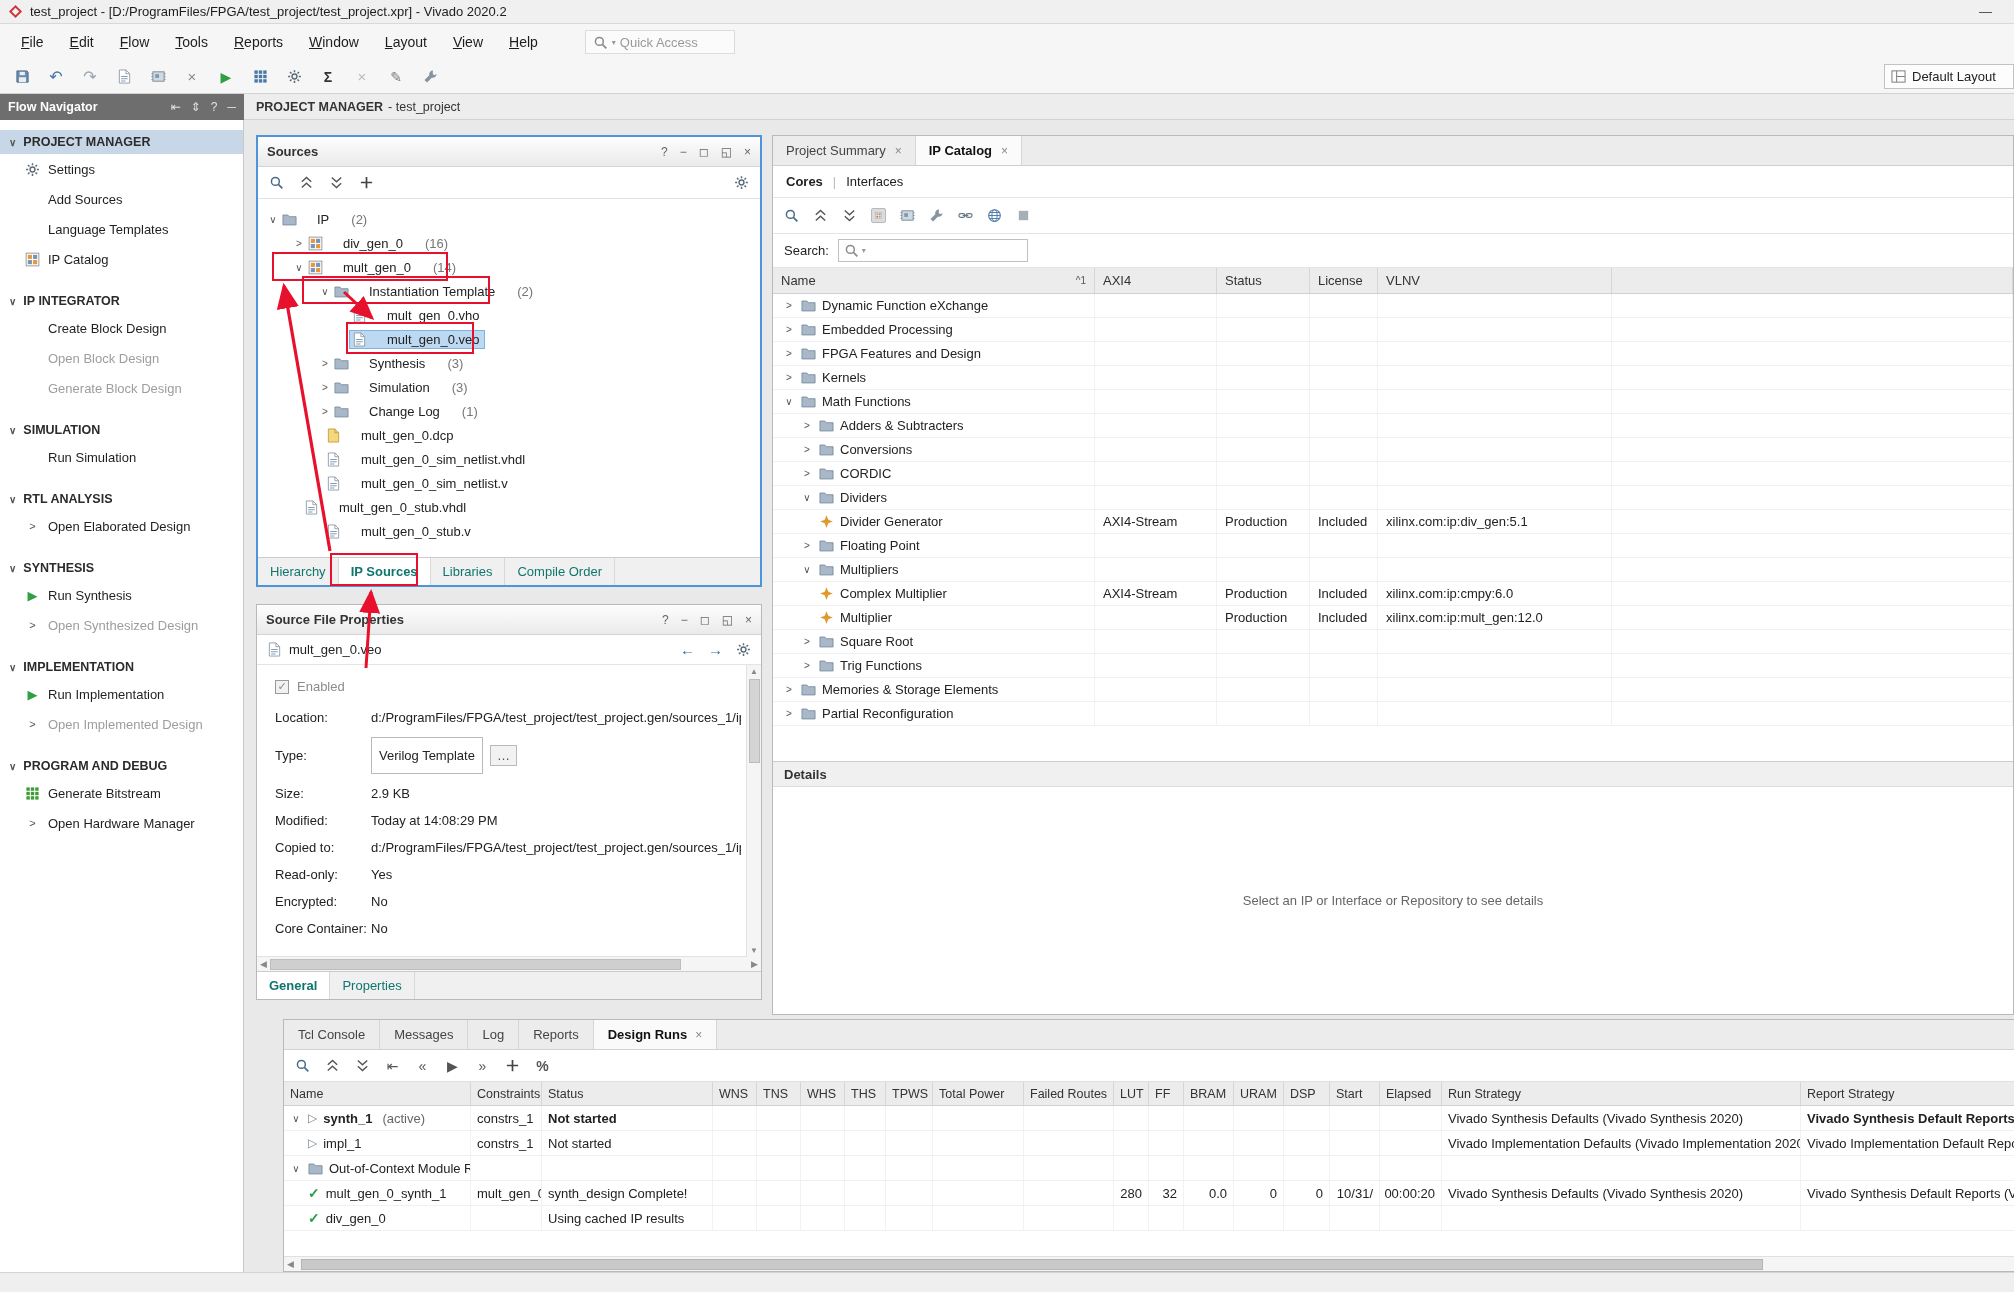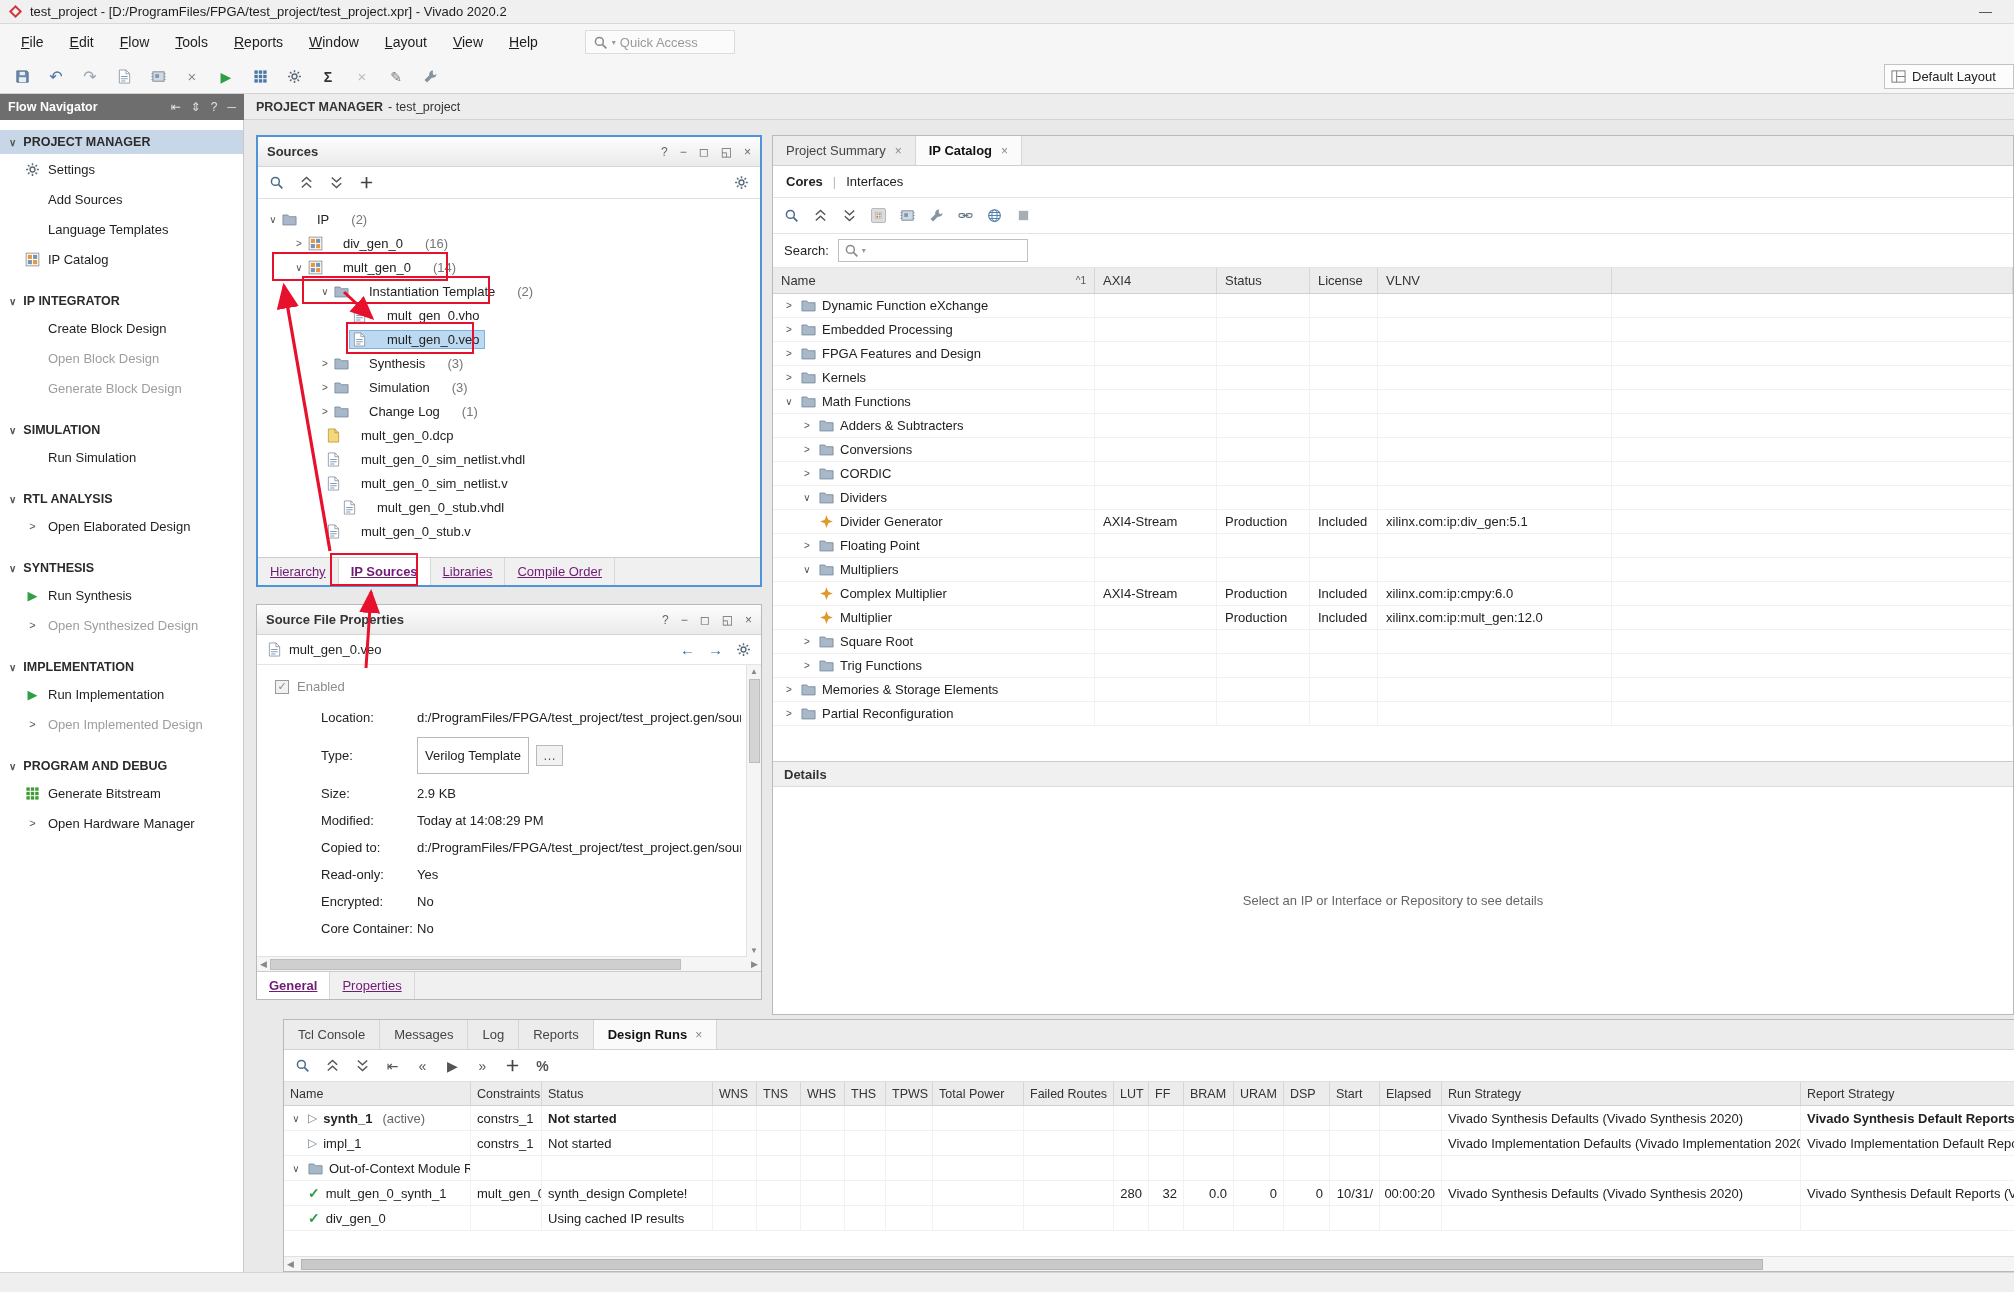--- a/index.html
+++ b/index.html
@@ -53,21 +53,21 @@
   .fn-item.disabled { color:#9d9d9d; }
 
   
   .panel { position:absolute; background:#fff; border:1px solid #b9b9b9; display:flex; flex-direction:column; }
   .panel-header { height:30px; flex:0 0 30px; background:linear-gradient(#fdfdfd,#eaeaea);
                   border-bottom:1px solid #d4d4d4; display:flex; align-items:center; padding:0 9px;
                   font-weight:bold; font-size:13px; color:#333; }
   .hdr-icons { margin-left:auto; display:flex; gap:12px; color:#666; font-size:12px; font-weight:normal; }
   .panel-tabs { height:28px; flex:0 0 28px; background:#f0f0f0; border-top:1px solid #ccc;
                 display:flex; align-items:stretch; font-size:13px; }
-  .ptab { display:flex; align-items:center; padding:0 12px; color:#701a75; border-right:1px solid #d8d8d8;text-decoration:underline; }
+  .ptab { display:flex; align-items:center; padding:0 12px; color:#0f766e; border-right:1px solid #d8d8d8; }
   .ptab.active { background:#fff; font-weight:bold; }
 
   
   .sources-panel { left:256px; top:135px; width:506px; height:452px; border:2px solid var(--focus,#4f94d9); }
   .src-toolbar { height:32px; flex:0 0 32px; border-bottom:1px solid #e2e2e2; display:flex; align-items:center;
                  gap:15px; padding:0 11px; }
   .src-toolbar .right { margin-left:auto; }
   .tree { flex:1; overflow:hidden; padding-top:8px; }
   .tree-row { height:24px; display:flex; align-items:center; }
   .tree-row .chev { width:14px; color:#555; font-size:10px; text-align:center; flex:0 0 14px; }
@@ -80,21 +80,21 @@
   .props-panel { left:256px; top:604px; width:506px; height:396px; }
   .props-file-row { height:30px; flex:0 0 30px; border-bottom:1px solid #e4e4e4; display:flex; align-items:center;
                     gap:7px; padding:0 10px; }
   .props-file-row .nav { margin-left:auto; display:flex; gap:13px; align-items:center; }
   .arrow-nav { color:#2d6ca2; font-weight:bold; font-size:15px; }
   .props-body { flex:1; position:relative; padding:14px 20px 0 18px; overflow:hidden; }
   .enabled-row { display:flex; align-items:center; gap:8px; color:#8c8c8c; margin-bottom:16px; }
   .cb { width:14px; height:14px; border:1px solid #9a9a9a; background:#f1f1f1; color:#8a8a8a; font-size:11px;
         display:inline-flex; align-items:center; justify-content:center; }
   .prop-row { display:flex; align-items:center; margin-bottom:12px; white-space:nowrap; }
-  .prop-label { width:96px; flex:0 0 96px;margin-left:46px; }
+  .prop-label { width:96px; flex:0 0 96px; }
   .prop-value { overflow:hidden; text-overflow:clip; }
   .combo { border:1px solid #b9b9b9; background:#fff; padding:10px 7px; }
   .more-btn { border:1px solid #b9b9b9; background:#f2f2f2; padding:2px 6px; margin-left:7px; color:#555; }
   .vscroll { position:absolute; right:0; top:60px; bottom:42px; width:15px; background:#f5f5f5;
              border-left:1px solid #e2e2e2; display:flex; flex-direction:column; align-items:center;
              font-size:8px; color:#888; padding:2px 0; }
   .vthumb { width:11px; height:84px; background:#d4d4d4; border:1px solid #bdbdbd; margin-top:3px; }
   .vscroll .dn { margin-top:auto; }
   .phscroll { height:15px; flex:0 0 15px; display:flex; align-items:center; background:#f5f5f5;
               border-top:1px solid #e2e2e2; font-size:9px; color:#888; padding:0 3px; gap:3px; }
@@ -669,21 +669,21 @@
             <span class="ic s">
               <svg viewBox="0 0 14 16">
                 <path d="M1.5 1h7l4 4v10h-11z" fill="#fff" stroke="#8a94a0" stroke-width="0.9"></path>
                 <path d="M8.5 1v4h4" fill="none" stroke="#8a94a0" stroke-width="0.9"></path>
                 <path d="M3.4 8h7M3.4 10.4h7M3.4 12.8h4.6" stroke="#7a95b5" stroke-width="1" fill="none"></path>
               </svg>
             </span>
             <span>mult_gen_0_sim_netlist.v</span>
           </span>
         </div>
-        <div class="tree-row" style="padding-left: 76px;">
+        <div class="tree-row" style="padding-left: 38px;">
           <span class="sp6"></span>
           <span class="lblwrap">
             <span class="ic s">
               <svg viewBox="0 0 14 16">
                 <path d="M1.5 1h7l4 4v10h-11z" fill="#fff" stroke="#8a94a0" stroke-width="0.9"></path>
                 <path d="M8.5 1v4h4" fill="none" stroke="#8a94a0" stroke-width="0.9"></path>
                 <path d="M3.4 8h7M3.4 10.4h7M3.4 12.8h4.6" stroke="#7a95b5" stroke-width="1" fill="none"></path>
               </svg>
             </span>
             <span>mult_gen_0_stub.vhdl</span>

